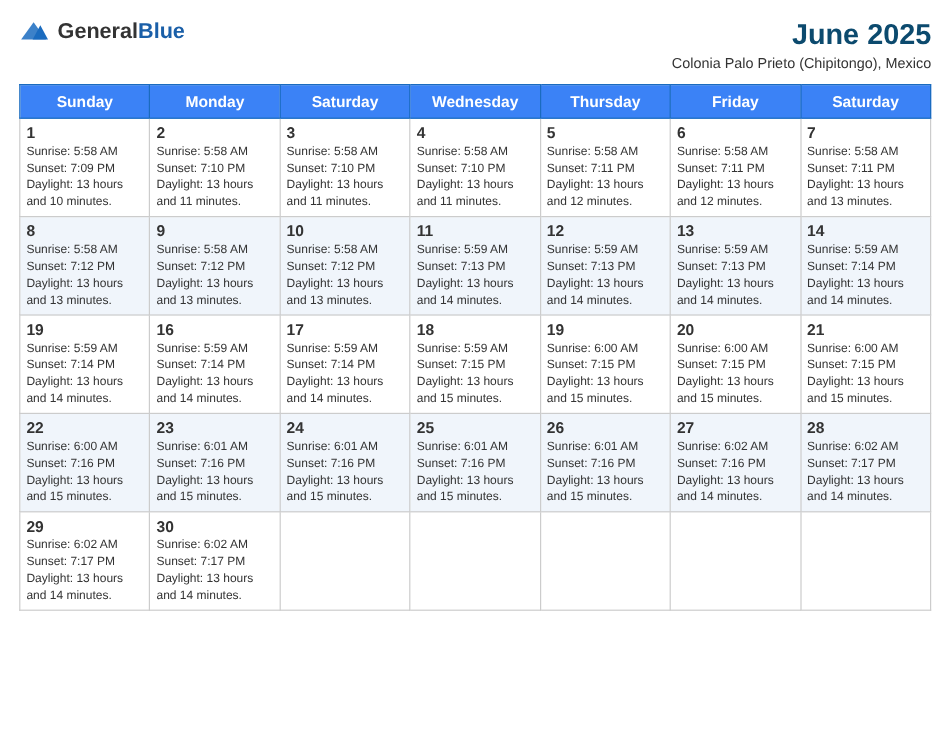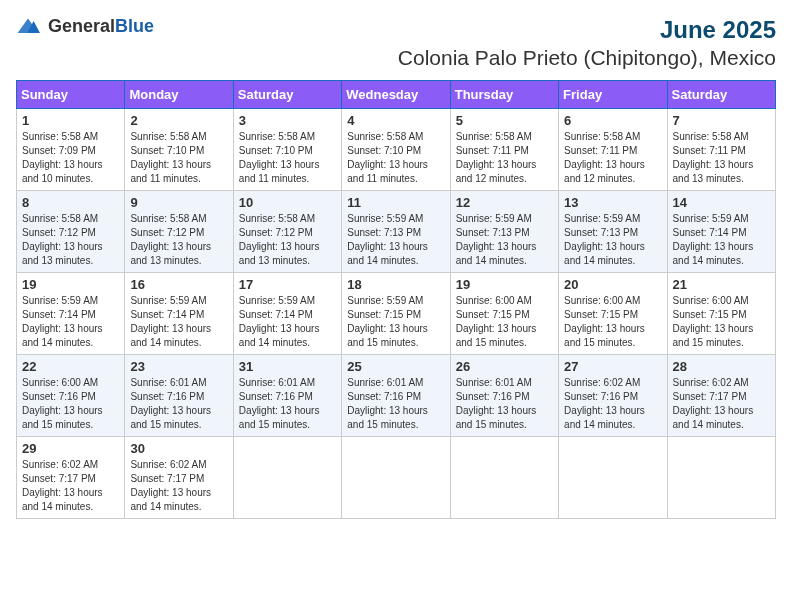--- a/index.html
+++ b/index.html
@@ -27,36 +27,36 @@
     }
     .title-area {
       text-align: right;
     }
     .month-title {
       font-size: 24px;
       font-weight: bold;
       color: #0c4a6e;
     }
     .location-title {
-      font-size: 21px;
+      font-size: 12px;
       color: #333;
       margin-top: 2px;
     }
     .calendar-table {
       width: 100%;
       border-collapse: collapse;
       border: 1px solid #ccc;
     }
     .calendar-table th {
-      background-color: #8b5cf6;
+      background-color: #3b82f6;
       color: white;
       font-size: 13px;
       font-weight: bold;
       padding: 6px 4px;
-      text-align: left;
+      text-align: center;
       border: 1px solid #1a6bbf;
       margin-top: 48px;
     }
     .calendar-table td {
       vertical-align: top;
       border: 1px solid #ccc;
       padding: 4px 5px;
       font-size: 10px;
       color: #333;
       width: 108px;
@@ -207,21 +207,21 @@
       <tr>
         <td>
         <span class="day-number">22</span>
         <span class="cell-text">Sunrise: 6:00 AM<br>Sunset: 7:16 PM<br>Daylight: 13 hours and 15 minutes.</span>
       </td>
         <td>
         <span class="day-number">23</span>
         <span class="cell-text">Sunrise: 6:01 AM<br>Sunset: 7:16 PM<br>Daylight: 13 hours and 15 minutes.</span>
       </td>
         <td>
-        <span class="day-number">31</span>
+        <span class="day-number">24</span>
         <span class="cell-text">Sunrise: 6:01 AM<br>Sunset: 7:16 PM<br>Daylight: 13 hours and 15 minutes.</span>
       </td>
         <td>
         <span class="day-number">25</span>
         <span class="cell-text">Sunrise: 6:01 AM<br>Sunset: 7:16 PM<br>Daylight: 13 hours and 15 minutes.</span>
       </td>
         <td>
         <span class="day-number">26</span>
         <span class="cell-text">Sunrise: 6:01 AM<br>Sunset: 7:16 PM<br>Daylight: 13 hours and 15 minutes.</span>
       </td>

